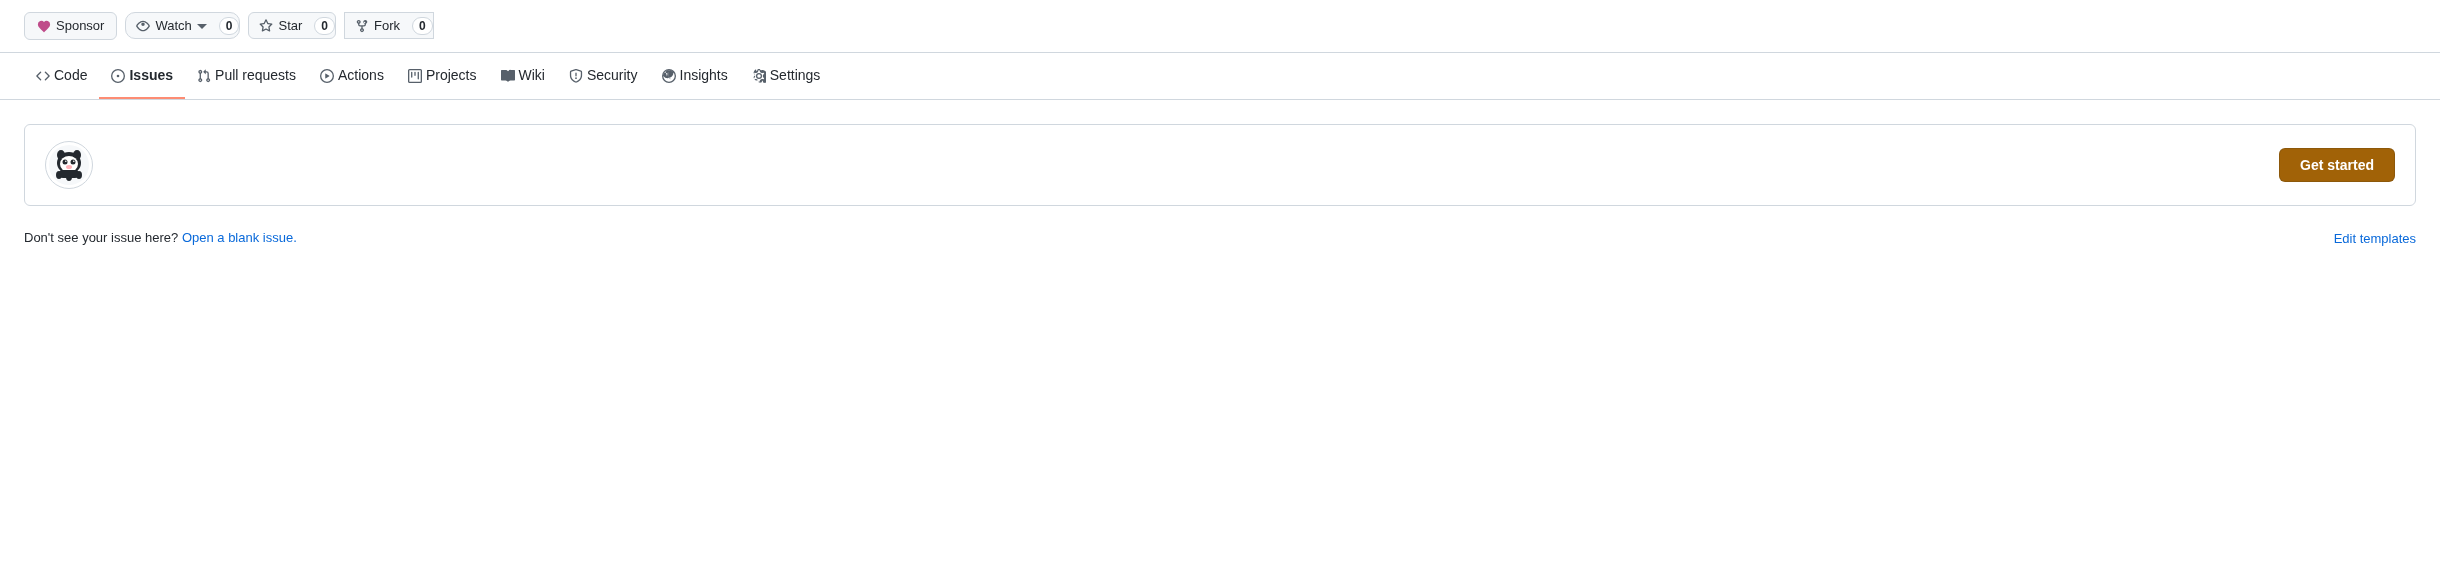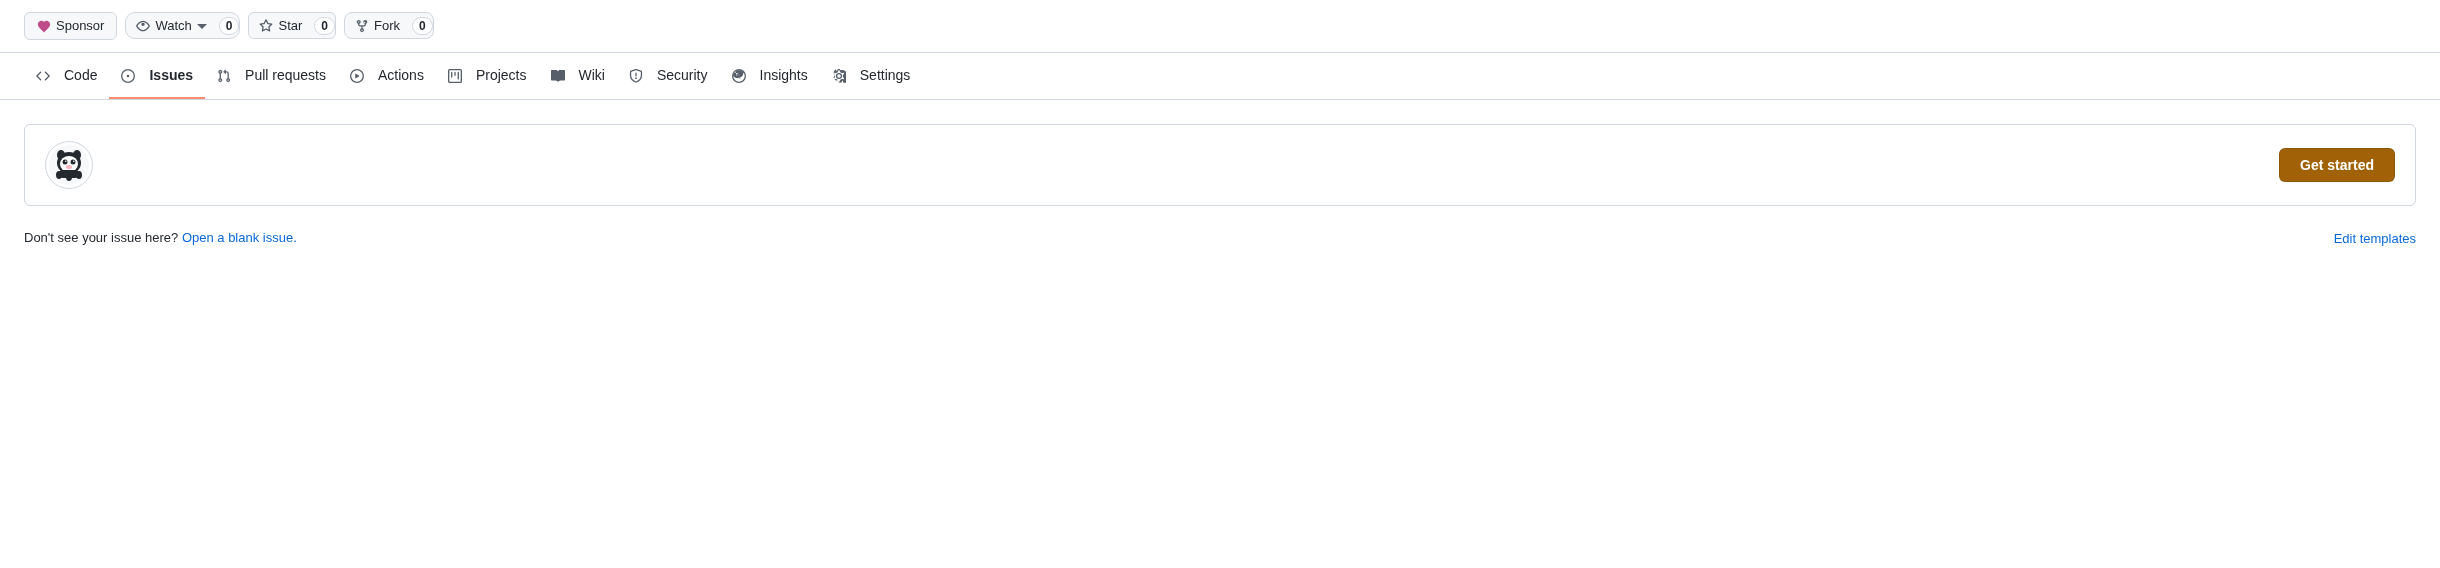--- a/index.html
+++ b/index.html
@@ -137,21 +137,21 @@
       border: none;
       background: transparent;
       color: #24292f;
       justify-content: space-between;
     }
     .btn-fork {
       display: inline-flex;
       align-items: center;
       padding: 0;
       border: 1px solid #d0d7de;
-      border-radius: 8px;
+      border-radius: 0;
       overflow: hidden;
       background: #f6f8fa;
     }
     .btn-fork-main {
       display: inline-flex;
       align-items: center;
       gap: 5px;
       padding: 5px 10px;
       font-size: 13px;
       font-weight: 500;
@@ -165,21 +165,21 @@
     .tabs-nav {
       display: flex;
       align-items: center;
       padding: 0 24px;
       border-bottom: 1px solid #d0d7de;
       overflow-x: auto;
     }
     .tab-item {
       display: inline-flex;
       align-items: flex-end;
-      gap: 14px;
+      gap: 4px;
       padding: 14px 12px;
       font-size: 14px;
       color: #24292f;
       text-decoration: none;
       border-bottom: 2px solid transparent;
       white-space: nowrap;
       cursor: pointer;
     }
     .tab-item.active {
       font-weight: 600;

